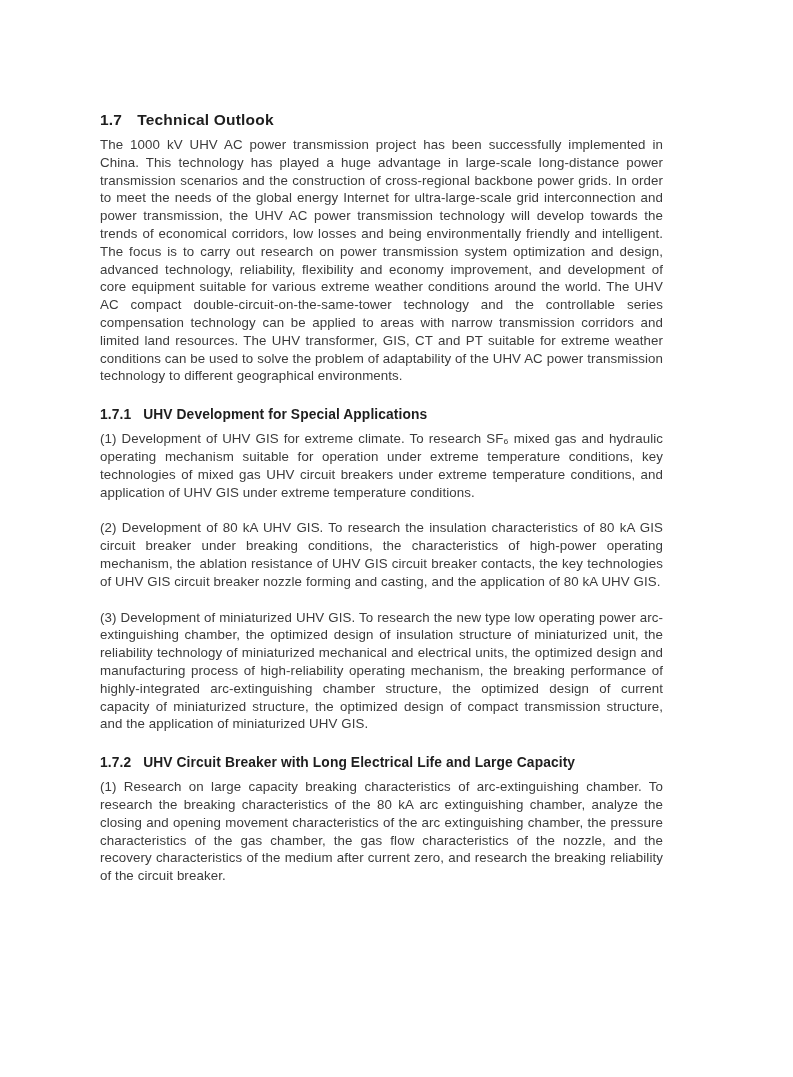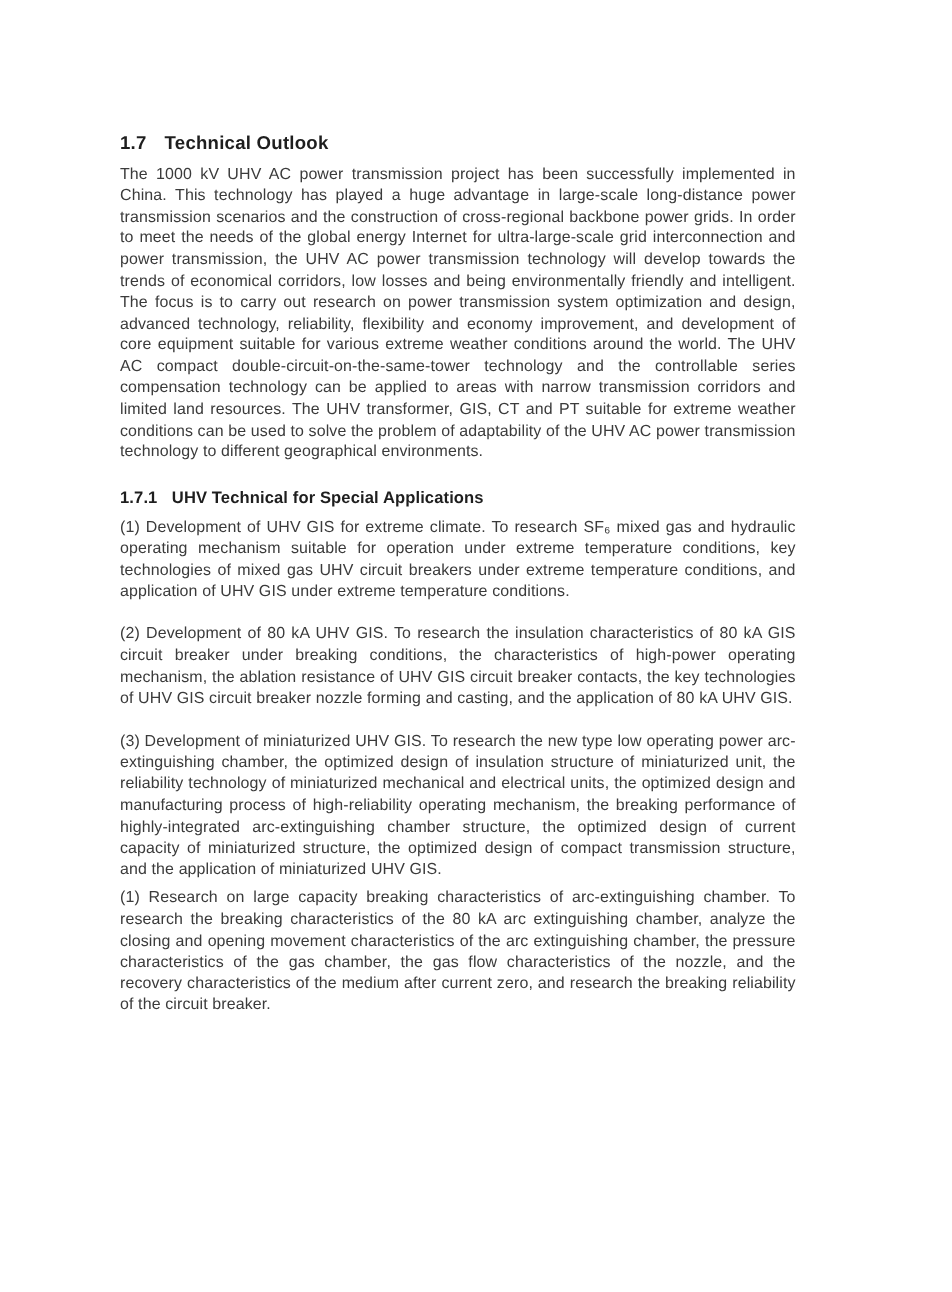--- a/index.html
+++ b/index.html
@@ -58,24 +58,27 @@
 
 <div class="page">
   <main class="content">
 
     <h1 class="h-top">
       <span class="hnum">1.7</span><span>Technical Outlook</span>
     </h1>
     <p class="para first-after-head">The 1000 kV UHV AC power transmission project has been successfully implemented in China. This technology has played a huge advantage in large-scale long-distance power transmission scenarios and the construction of cross-regional backbone power grids. In order to meet the needs of the global energy Internet for ultra-large-scale grid interconnection and power transmission, the UHV AC power transmission technology will develop towards the trends of economical corridors, low losses and being environmentally friendly and intelligent. The focus is to carry out research on power transmission system optimization and design, advanced technology, reliability, flexibility and economy improvement, and development of core equipment suitable for various extreme weather conditions around the world. The UHV AC compact double-circuit-on-the-same-tower technology and the controllable series compensation technology can be applied to areas with narrow transmission corridors and limited land resources. The UHV transformer, GIS, CT and PT suitable for extreme weather conditions can be used to solve the problem of adaptability of the UHV AC power transmission technology to different geographical environments.</p>
 
     <h2 class="h-sub">
-      <span class="hnum">1.7.1</span><span>UHV Technical for Special Applications</span>
+      <span class="hnum">1.7.1</span><span>UHV Development for Special Applications</span>
     </h2>
     <p class="para first-after-head">(1) Development of UHV GIS for extreme climate. To research SF₆ mixed gas and hydraulic operating mechanism suitable for operation under extreme temperature conditions, key technologies of mixed gas UHV circuit breakers under extreme temperature conditions, and application of UHV GIS under extreme temperature conditions.</p>
     <p class="para">(2) Development of 80 kA UHV GIS. To research the insulation characteristics of 80 kA GIS circuit breaker under breaking conditions, the characteristics of high-power operating mechanism, the ablation resistance of UHV GIS circuit breaker contacts, the key technologies of UHV GIS circuit breaker nozzle forming and casting, and the application of 80 kA UHV GIS.</p>
     <p class="para">(3) Development of miniaturized UHV GIS. To research the new type low operating power arc-extinguishing chamber, the optimized design of insulation structure of miniaturized unit, the reliability technology of miniaturized mechanical and electrical units, the optimized design and manufacturing process of high-reliability operating mechanism, the breaking performance of highly-integrated arc-extinguishing chamber structure, the optimized design of current capacity of miniaturized structure, the optimized design of compact transmission structure, and the application of miniaturized UHV GIS.</p>
 
+    <h2 class="h-sub">
+      <span class="hnum">1.7.2</span><span>UHV Circuit Breaker with Long Electrical Life and Large Capacity</span>
+    </h2>
     <p class="para first-after-head">(1) Research on large capacity breaking characteristics of arc-extinguishing chamber. To research the breaking characteristics of the 80 kA arc extinguishing chamber, analyze the closing and opening movement characteristics of the arc extinguishing chamber, the pressure characteristics of the gas chamber, the gas flow characteristics of the nozzle, and the recovery characteristics of the medium after current zero, and research the breaking reliability of the circuit breaker.</p>
 
   </main>
 
   <div class="pagenum">082</div>
 </div>
 
 </body></html>

